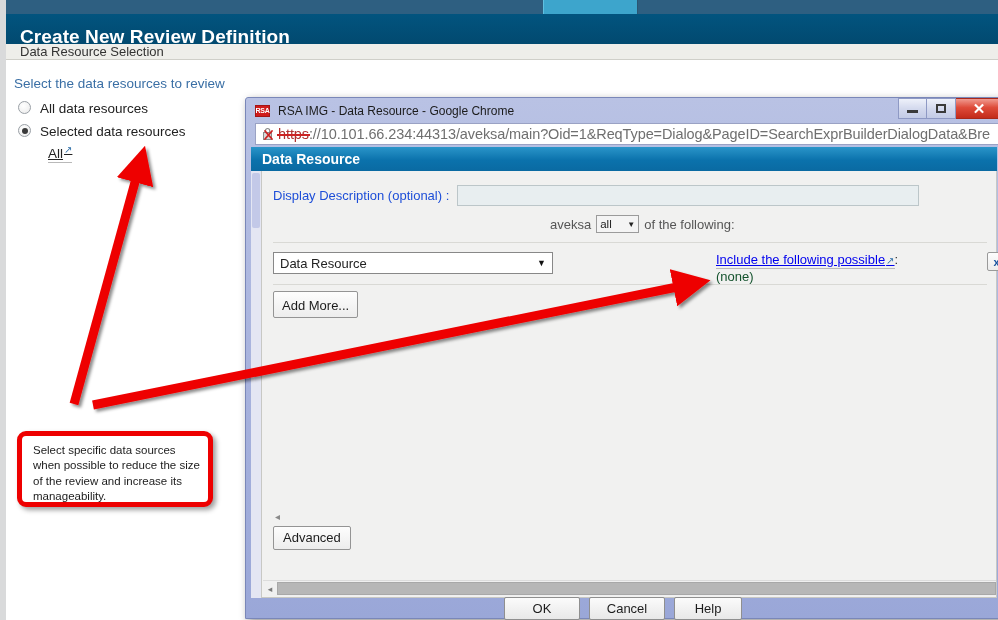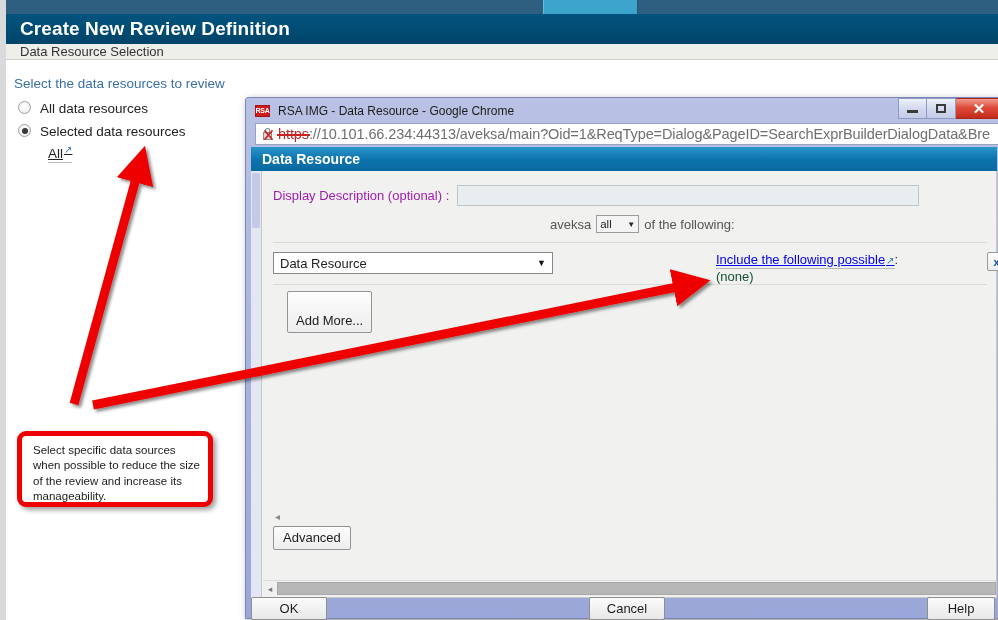--- a/index.html
+++ b/index.html
@@ -44,21 +44,21 @@
     width: 95px; height: 14px;
     background: #3da5cc;
     border-left: 1px solid #5fc0e0;
     border-right: 1px solid #2a5572;
     box-sizing: border-box;
   }
   
   .app-title-bar {
     position: absolute;
     left: 6px; top: 14px;
-    width: 992px; height: 30px;
+    width: 992px; height: 46px;
     background: linear-gradient(180deg, #02547f 0%, #014468 100%);
     display: flex;
     align-items: center;
   }
   .app-title-text {
     color: #ffffff;
     font-size: 19px;
     font-weight: bold;
     margin-left: 14px;
     letter-spacing: 0.1px;
@@ -299,21 +299,21 @@
   .desc-row {
     position: absolute;
     left: 0; top: 14px;
     width: 100%;
     display: flex;
     align-items: center;
   }
   .desc-label {
     margin-left: 11px;
     font-size: 13px;
-    color: #a21caf;
+    color: #1d4ed8;
   }
   .desc-input {
     margin-left: 8px;
     width: 462px; height: 21px;
     background: #e8eef0;
     border: 1px solid #bcc6c9;
     box-sizing: border-box;
   }
   .match-row {
     position: absolute;
@@ -396,22 +396,22 @@
     font-weight: bold;
   }
   .rule-sep2 {
     position: absolute;
     left: 11px; top: 113px;
     width: 714px; height: 1px;
     background: #d9d9d5;
   }
   .addmore-btn {
     position: absolute;
-    left: 25px; top: 120px;
-    padding: 21px 8px 4px 8px;
+    left: 11px; top: 120px;
+    padding: 6px 8px 4px 8px;
     background: linear-gradient(180deg, #fdfdfd 0%, #ededed 100%);
     border: 1px solid #949494;
     border-radius: 2px;
     font-size: 13px;
     color: #1c1c1c;
   }
   .left-tick {
     position: absolute;
     left: 13px; top: 340px;
     font-size: 10px;
@@ -449,21 +449,21 @@
     border: 1px solid #a8a8a8;
     box-sizing: border-box;
   }
   
   .chrome-footer {
     position: absolute;
     left: 6px; top: 501px;
     width: 746px; height: 20px;
     display: flex;
     align-items: center;
-    justify-content: space-between;
+    justify-content: center;
     gap: 9px;
     padding-right: 2px;
     box-sizing: border-box;
   }
   .footer-btn {
     width: 74px; height: 21px;
     background: linear-gradient(180deg, #fbfbfb 0%, #e8e8e8 100%);
     border: 1px solid #8f8f8f;
     border-radius: 2px;
     font-size: 13px;

